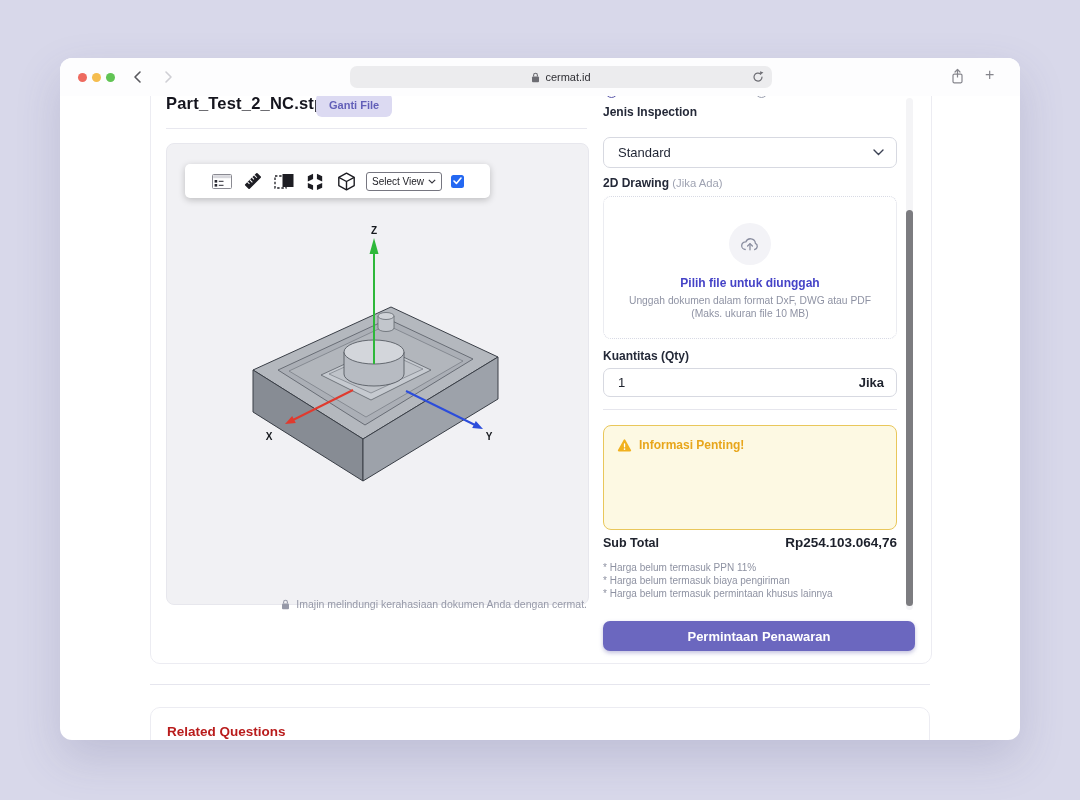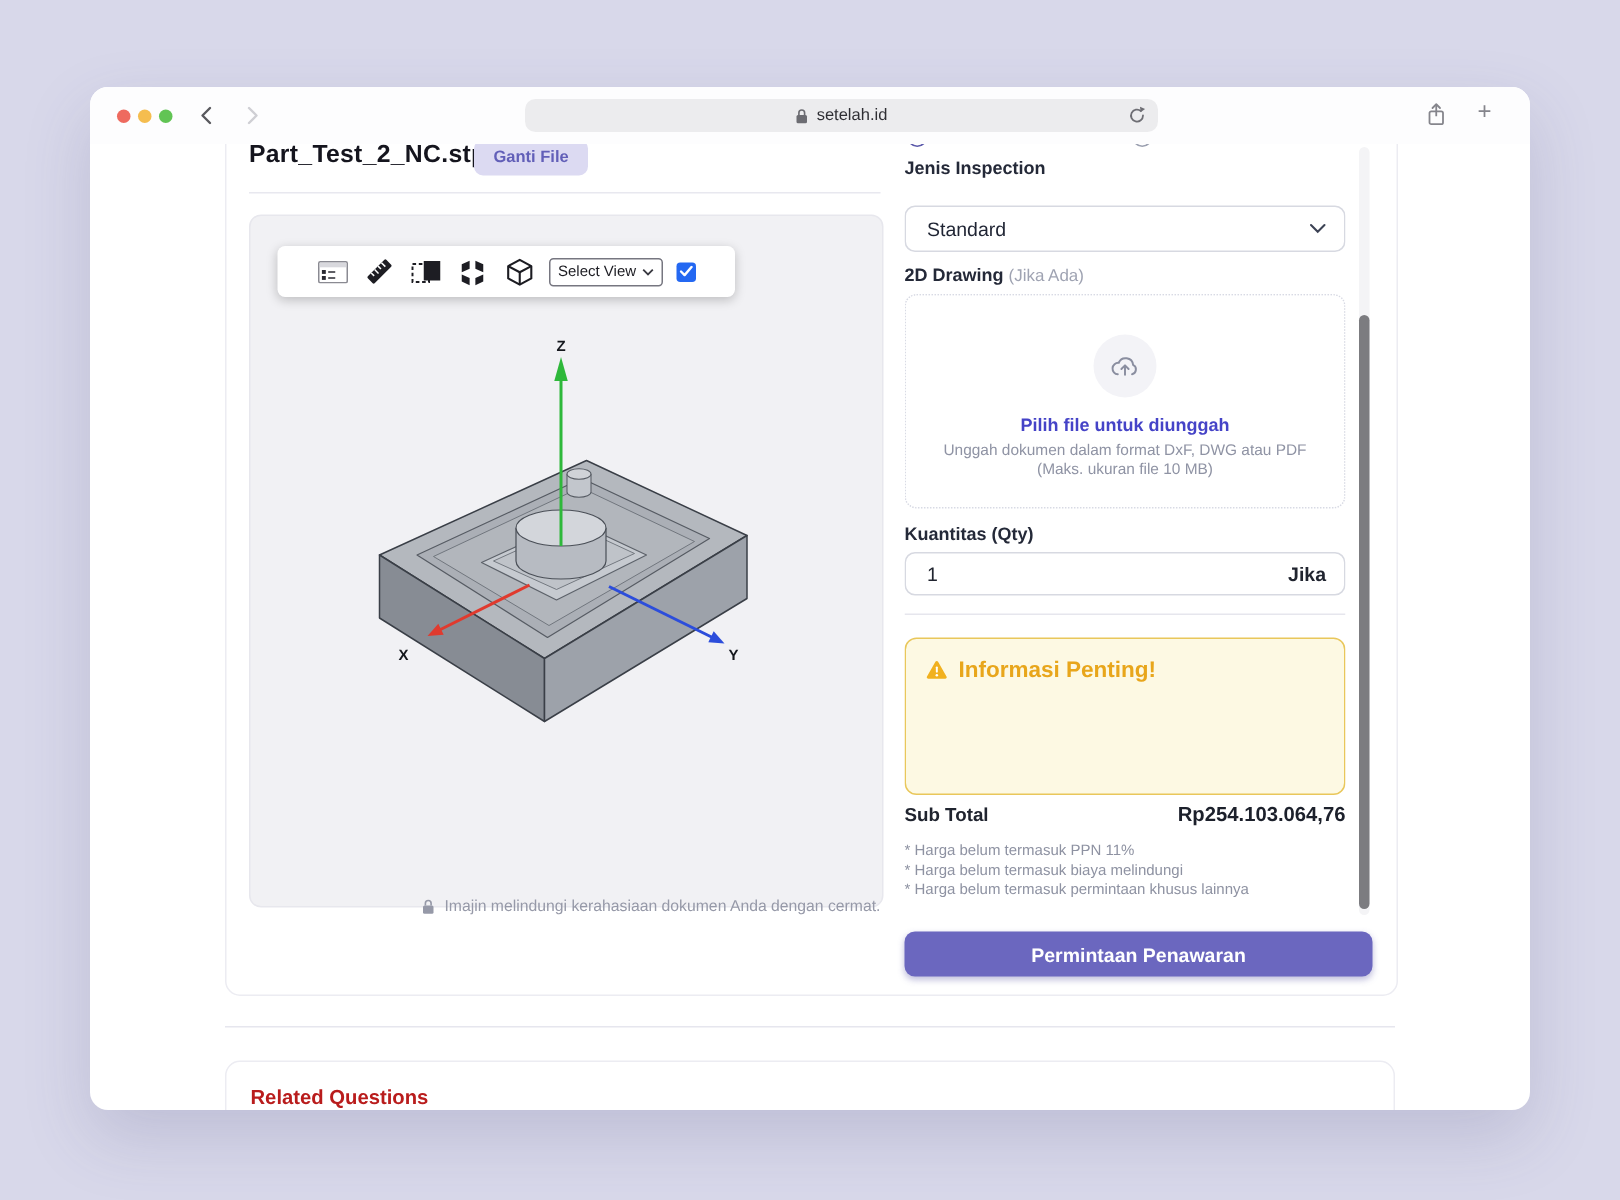--- a/index.html
+++ b/index.html
@@ -98,21 +98,21 @@
     padding:0 12px 0 14px;font-size:13px;color:#20242f;
   }
   .qty-box .spacer{flex:1;}
   .qty-unit{font-weight:600;}
   .form-divider{position:absolute;left:0;top:320px;width:294px;height:1px;background:#e6e6ed;}
   .notice{
     position:absolute;left:0;top:336px;width:294px;height:105px;box-sizing:border-box;
     background:#fdf9e3;border:1px solid #e9c75b;border-radius:8px;padding:12px 12px 0 13px;
   }
   .notice-head{display:flex;gap:7px;align-items:center;}
-  .notice-title{font-size:15px;font-weight:700;color:#e8a61b;}
+  .notice-title{font-size:12px;font-weight:700;color:#e8a61b;}
   .notice-body{margin:3px 0 0 22px;width:242px;font-size:11.5px;line-height:15px;color:#474c60;}
   .subtotal-row{position:absolute;left:0;top:446px;width:294px;display:flex;align-items:baseline;}
   .subtotal-label{font-size:12.5px;font-weight:700;color:#20242f;}
   .subtotal-value{margin-left:auto;font-size:13.5px;font-weight:700;color:#1c202b;}
   .fineprint{position:absolute;left:0;top:472px;font-size:10px;line-height:13px;color:#8e92a2;}
   
   .scroll-track{position:absolute;left:846px;top:40px;width:7px;height:512px;background:#f4f4f6;border-radius:4px;z-index:2;}
   .scroll-thumb{position:absolute;left:846px;top:152px;width:7px;height:396px;background:#7c7c80;border-radius:4px;z-index:3;cursor:grab;}
   .submit-btn{
     position:absolute;left:543px;top:563px;width:312px;height:30px;z-index:2;
@@ -147,21 +147,21 @@
         </svg>
     </div>
 
     <div class="urlbar">
       <span style="display:flex;">
         <svg width="9" height="11" viewBox="0 0 9 11">
             <rect x="1" y="4.6" width="7" height="5.6" rx="1" fill="#6c6c72"></rect>
             <path d="M2.6,4.6 V3.2 a1.9,1.9 0 0 1 3.8,0 V4.6" fill="none" stroke="#6c6c72" stroke-width="1.1"></path>
           </svg>
       </span>
-      <span class="url-text">setelah.id</span>
+      <span class="url-text">cermat.id</span>
       <span class="reload">
         <svg width="14" height="14" viewBox="0 0 14 14">
             <path d="M11,7 a4,4 0 1 1 -1.4,-3" fill="none" stroke="#6e6e74" stroke-width="1.2" stroke-linecap="round"></path>
             <polygon points="9,1.2 12.4,2.6 9.4,4.8" fill="#6e6e74"></polygon>
           </svg>
       </span>
     </div>
 
     <div class="chrome-right" style="left:890px;">
       <svg width="15" height="17" viewBox="0 0 15 17">
@@ -335,21 +335,21 @@
       </div>
     </div>
 
     <div class="subtotal-row">
       <span class="subtotal-label">Sub Total</span>
       <span class="subtotal-value">Rp254.103.064,76</span>
     </div>
 
     <div class="fineprint">
       <div>* Harga belum termasuk PPN 11%</div>
-      <div>* Harga belum termasuk biaya melindungi</div>
+      <div>* Harga belum termasuk biaya pengiriman</div>
       <div>* Harga belum termasuk permintaan khusus lainnya</div>
     </div>
   </div>
 
   <div class="scroll-track"></div>
   <div class="scroll-thumb"></div>
 
   <button class="submit-btn">Permintaan Penawaran</button>
 
   <div class="bottom-divider"></div>

